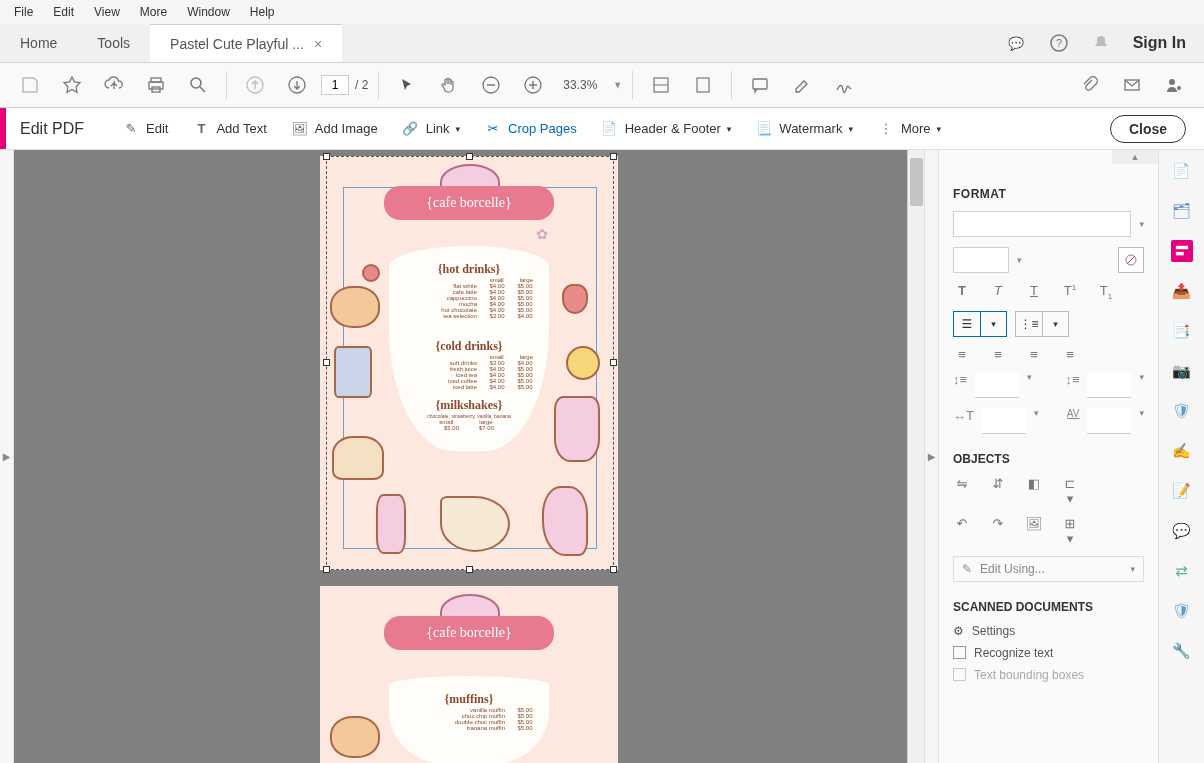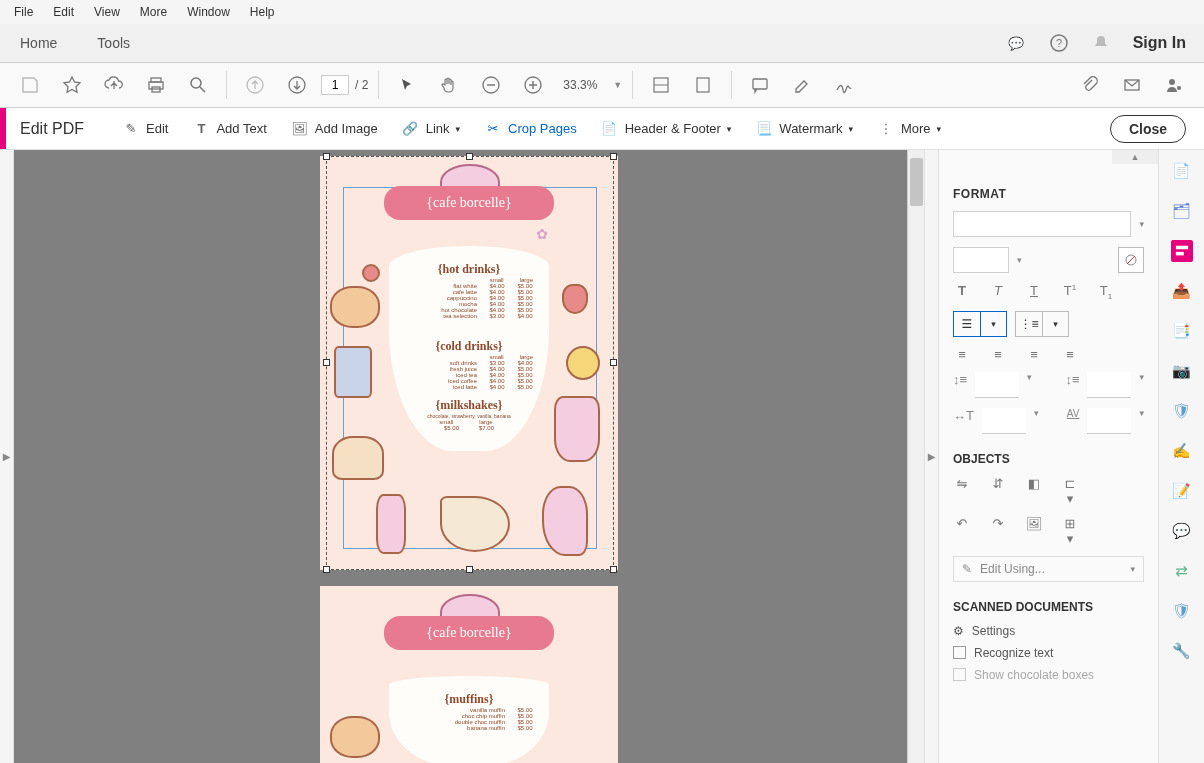--- a/index.html
+++ b/index.html
@@ -90,20 +90,24 @@
   <span>Edit</span>
   <span>View</span>
   <span>More</span>
   <span>Window</span>
   <span>Help</span>
 </div>
 
 <div class="tabbar">
   <div class="tab">Home</div>
   <div class="tab">Tools</div>
+  <div class="tab active">
+    <span>Pastel Cute Playful ...</span>
+    <span class="close-x">×</span>
+  </div>
   <div class="right-actions">
     <div class="icon-btn" style="color:#333">💬</div>
     <div class="icon-btn">
       <svg width="20" height="20" viewBox="0 0 20 20">
           <circle cx="10" cy="10" r="8" fill="none" stroke="#777" stroke-width="1.5"></circle>
           <text x="10" y="14" text-anchor="middle" font-size="11" fill="#777">?</text>
         </svg>
     </div>
     <div class="icon-btn" style="color:#aaa">
       <svg width="18" height="18" viewBox="0 0 18 18">
@@ -501,21 +505,21 @@
     <div class="checkbox-row">
       <span>⚙</span>
       <span>Settings</span>
     </div>
     <div class="checkbox-row">
       <div class="cb"></div>
       <span>Recognize text</span>
     </div>
     <div class="checkbox-row" style="opacity:0.5">
       <div class="cb"></div>
-      <span>Show chocolate boxes</span>
+      <span>Text bounding boxes</span>
     </div>
   </div>
 
   <div class="right-rail">
     <div class="rr-icon" style="color:#d33">📄</div>
     <div class="rr-icon" style="color:#5a7fd4">🗂</div>
     <div class="rr-icon active">
       <svg width="16" height="16" viewBox="0 0 16 16">
           <rect x="1" y="2" width="14" height="4" fill="#fff"></rect>
           <rect x="1" y="9" width="9" height="4" fill="#fff"></rect>

